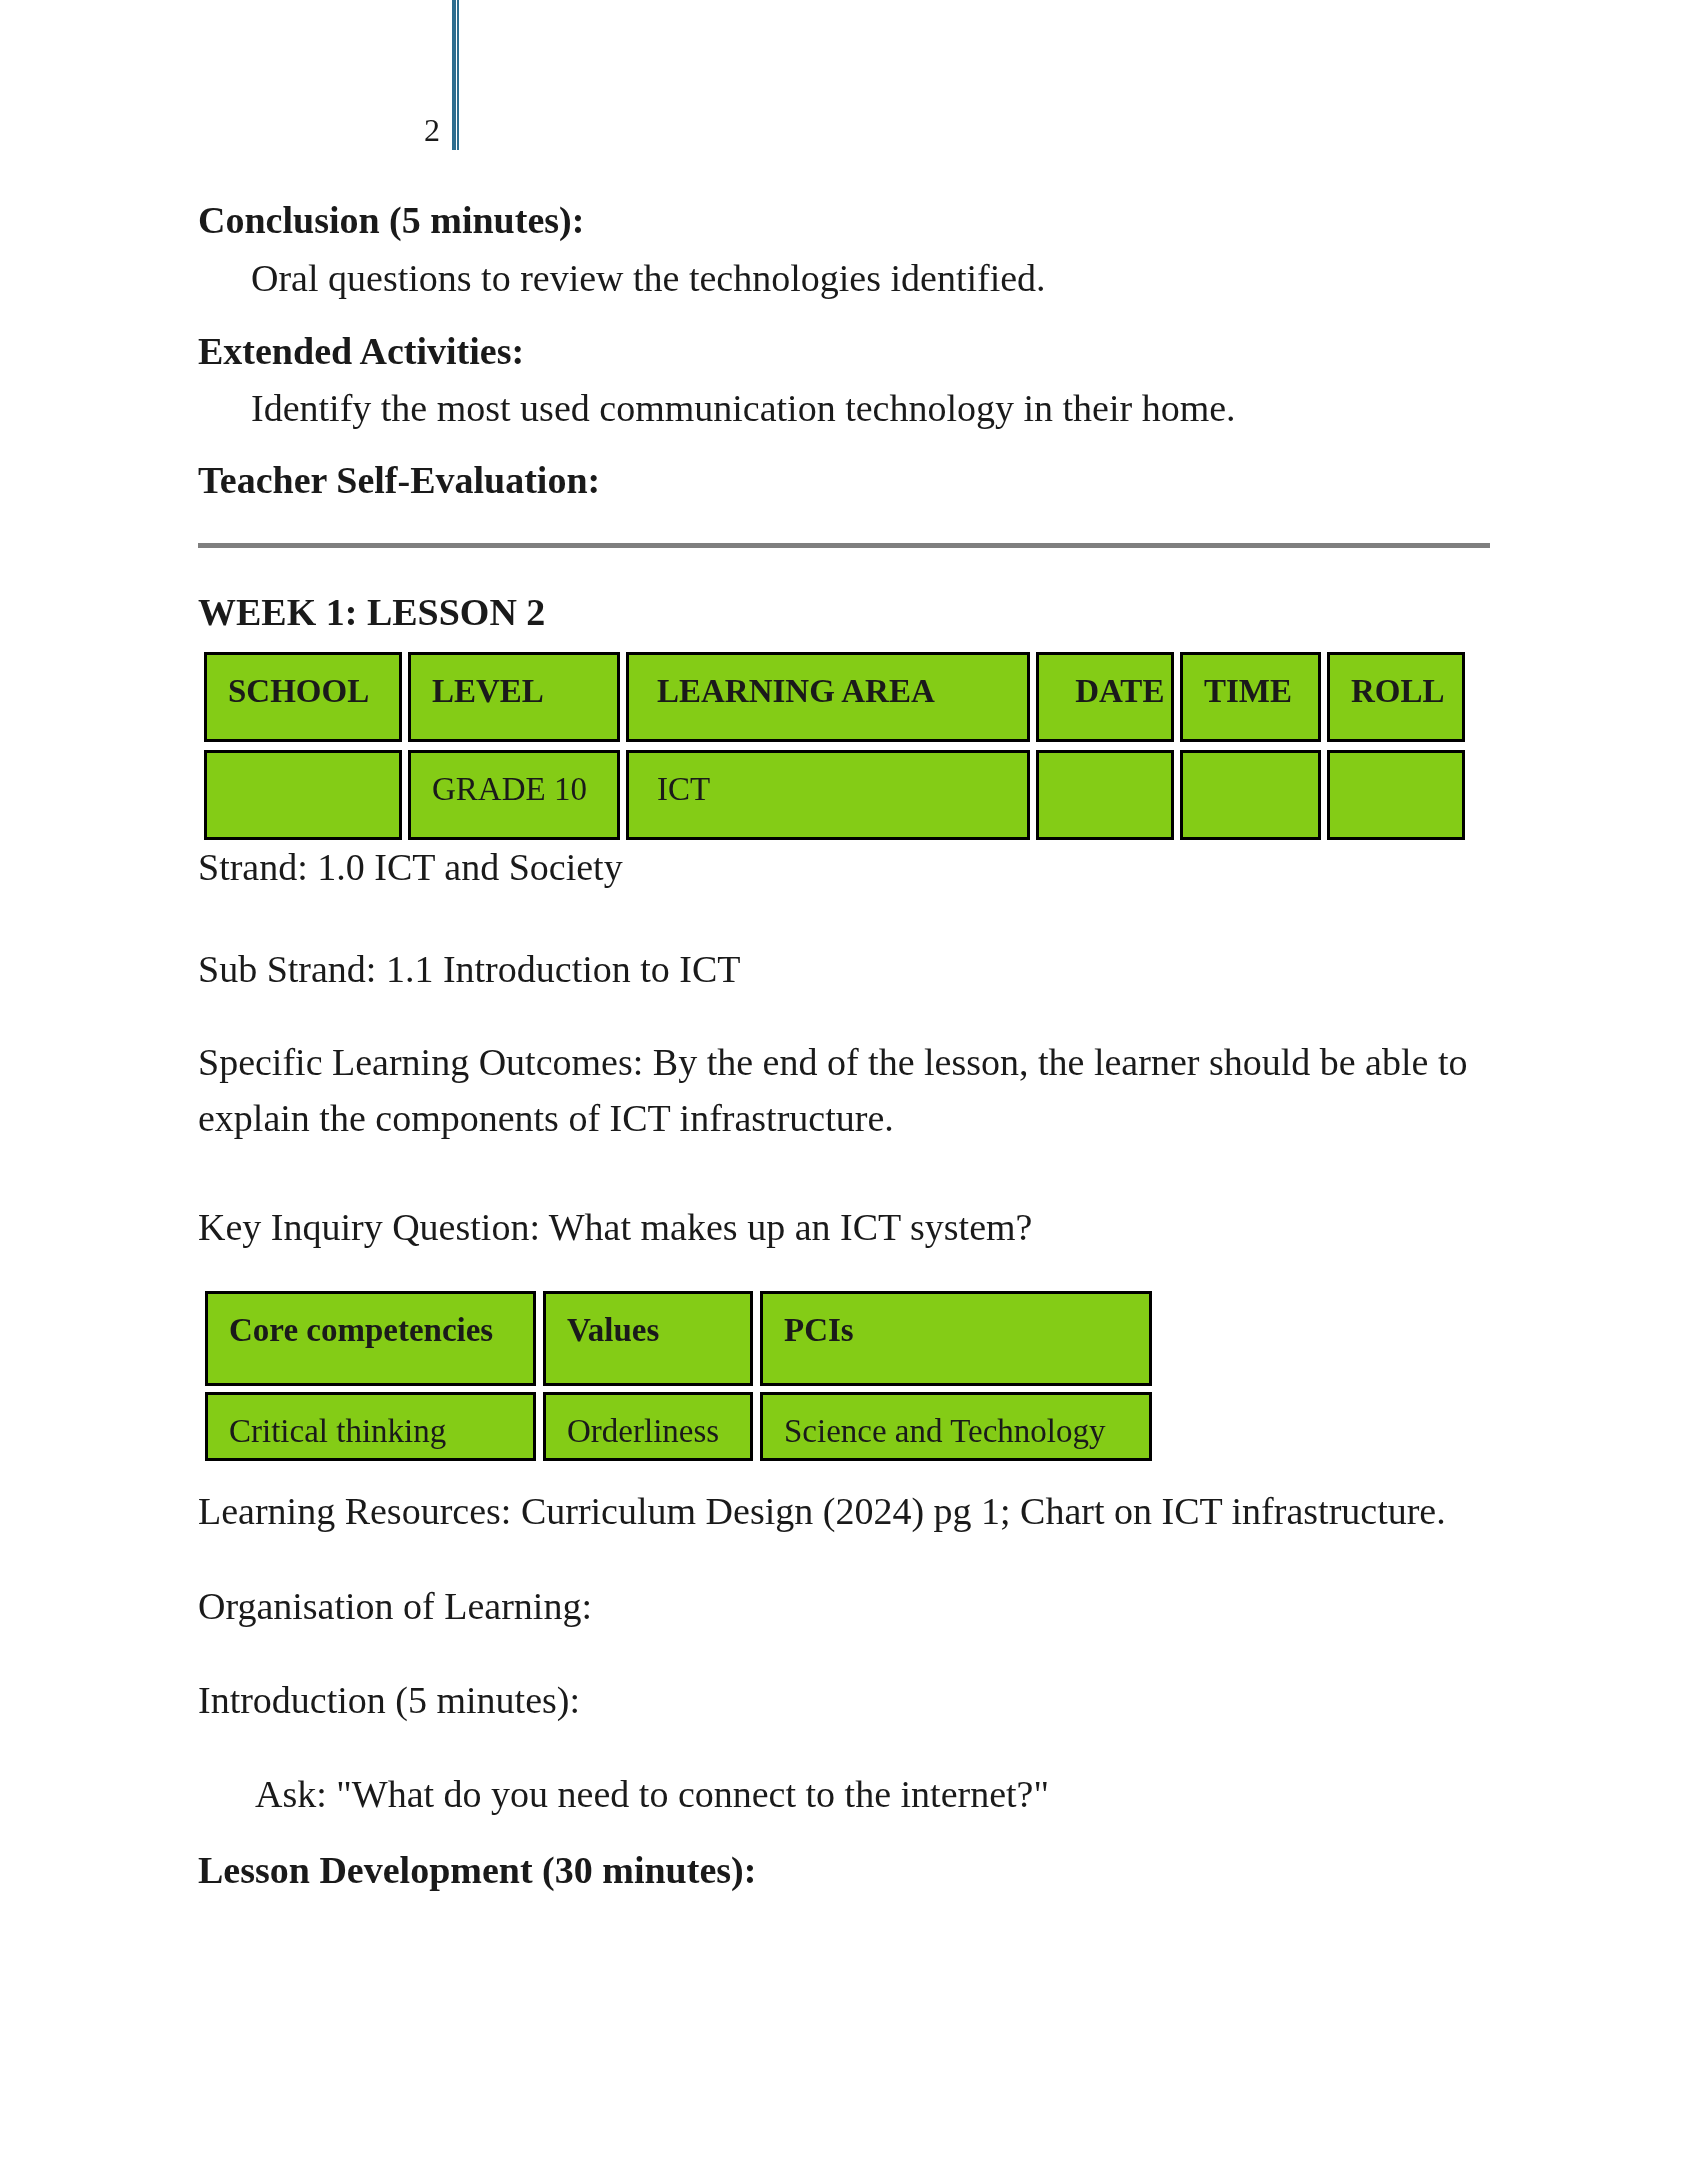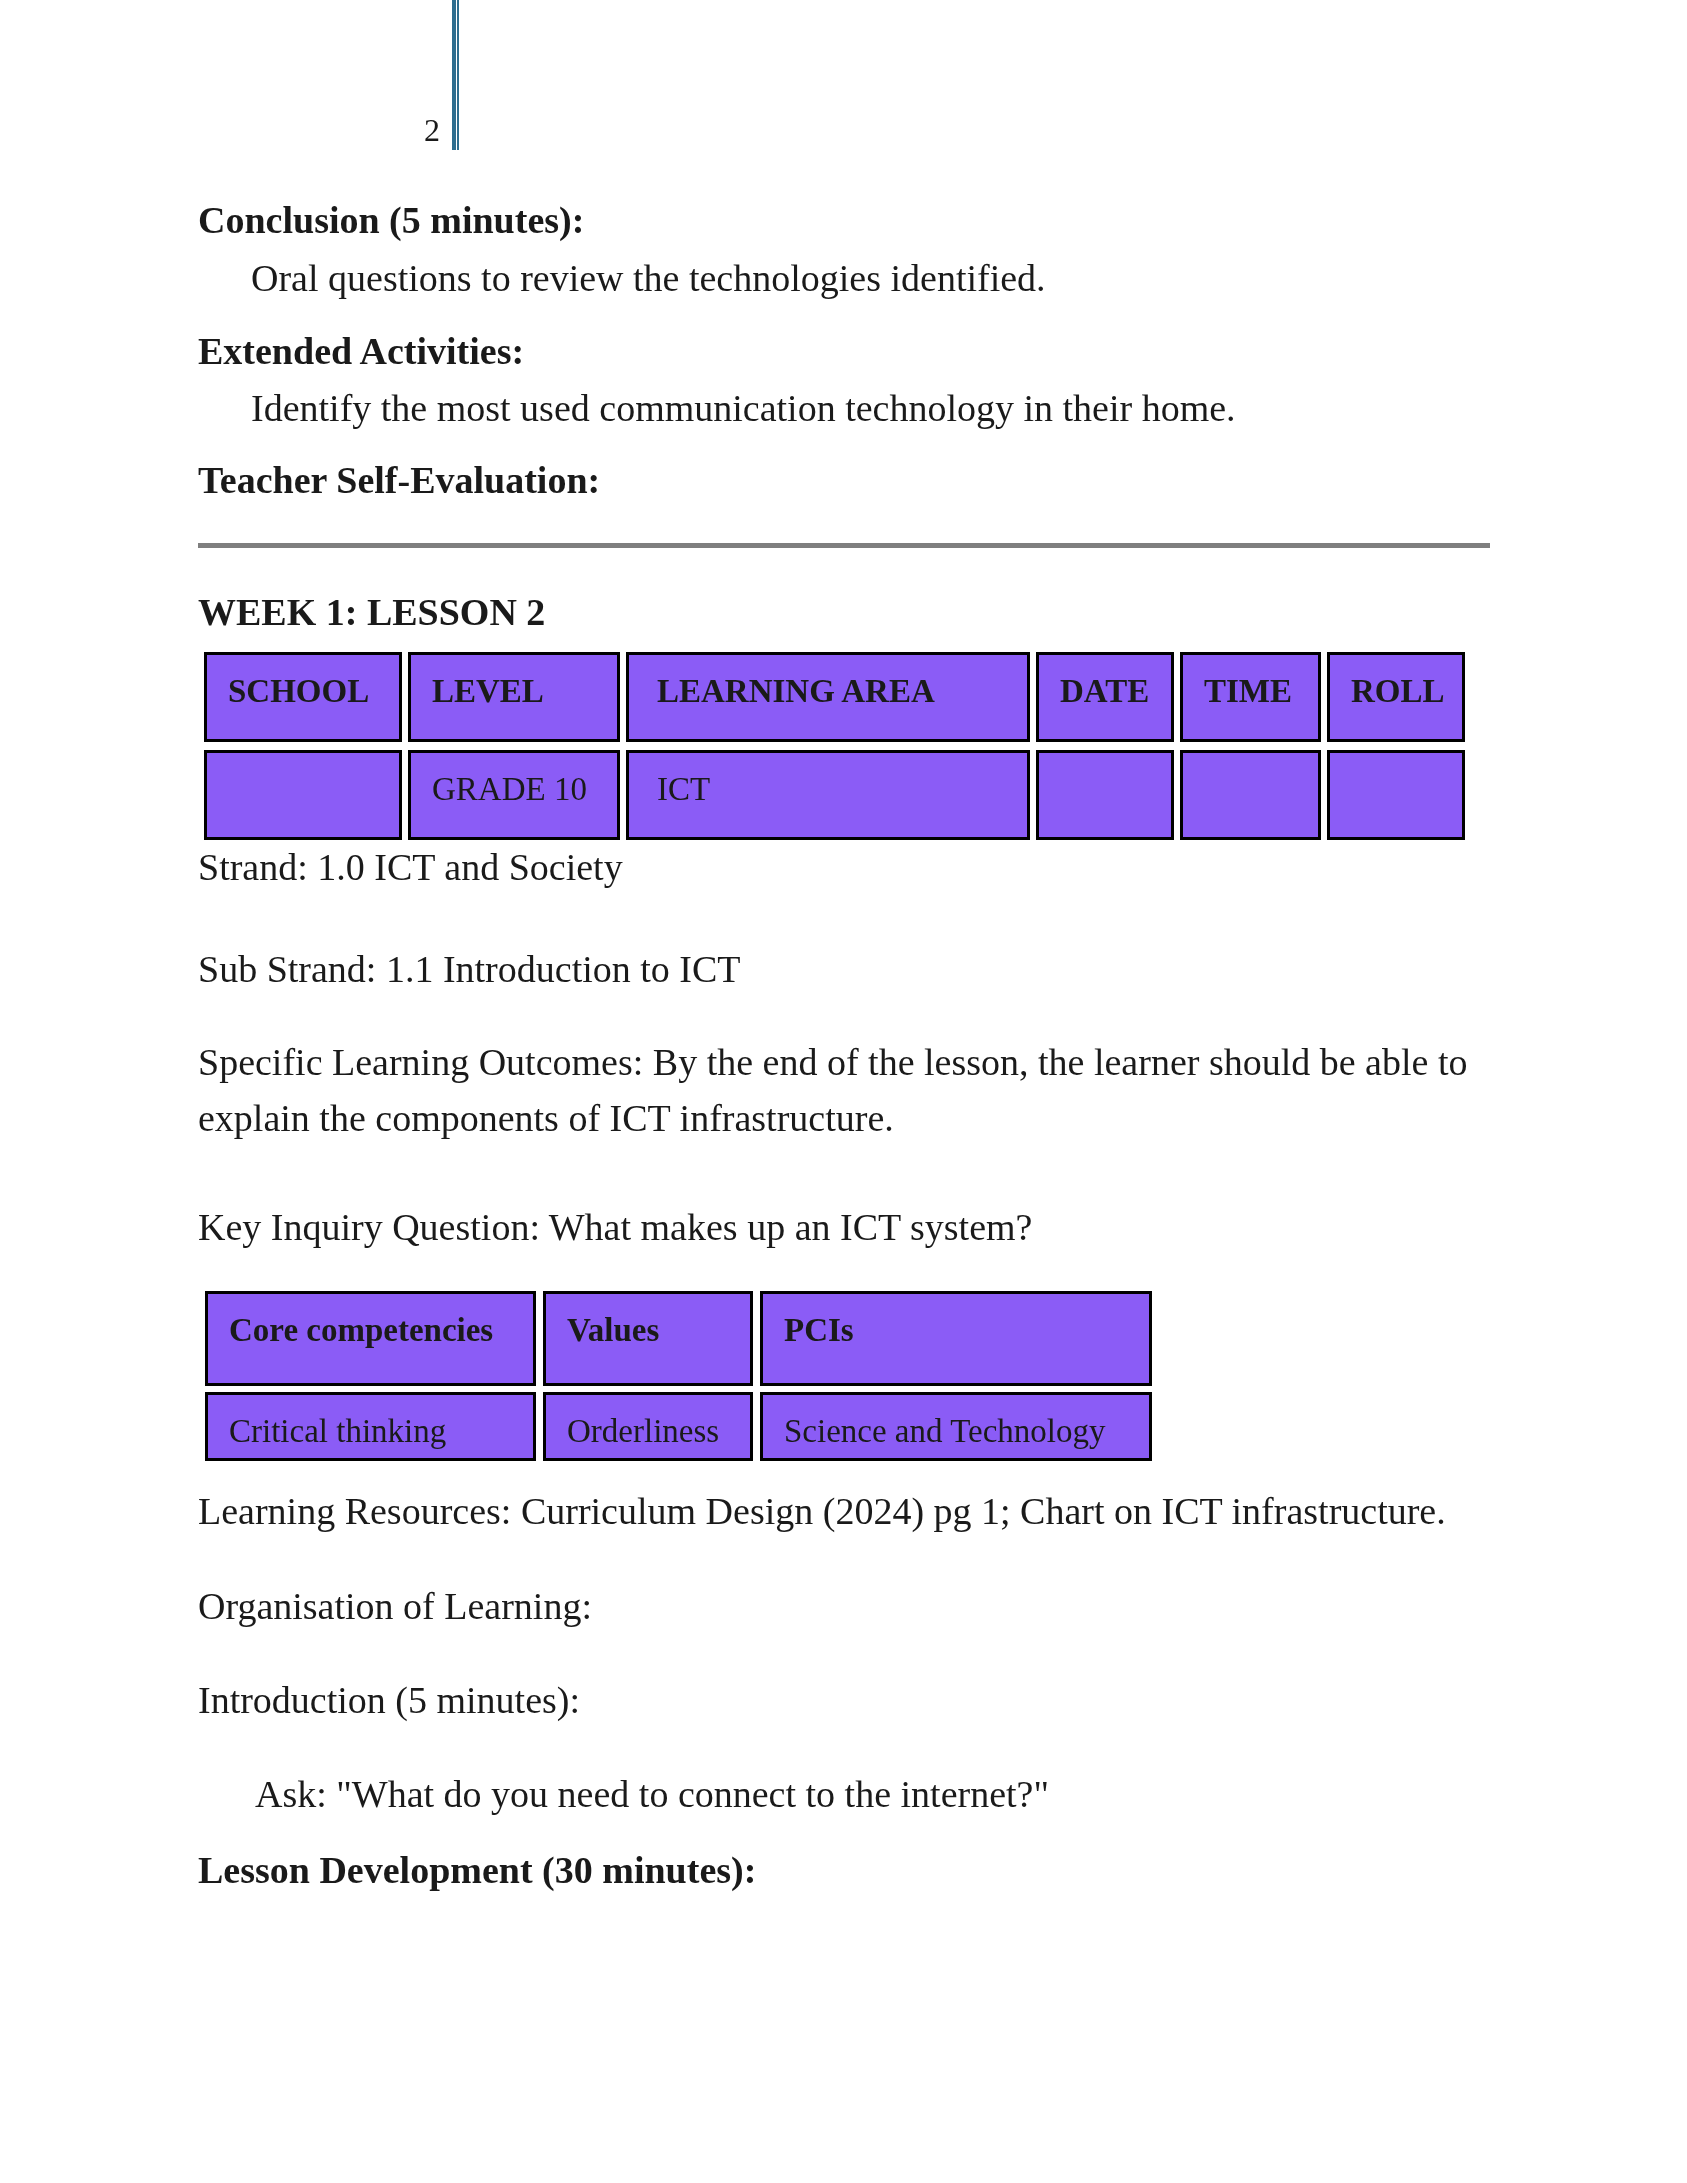--- a/index.html
+++ b/index.html
@@ -61,29 +61,29 @@
     position: absolute;
     border-collapse: separate;
     table-layout: fixed;
   }
   td {
     border: 3.3px solid #000000;
     vertical-align: top;
     padding: 16px 6.6px 6.6px 21px;
     font-size: 33px;
     line-height: 40px;
-    background: #8b5cf6;
+    background: #84cc16;
     overflow: hidden;
   }
   .t1 { left: 198px; top: 644px;  border-spacing: 6px 8px; }
   .t1 td { height: 90px; }
   .t1 .c0 { width: 198px; }
   .t1 .c1 { width: 212px; }
   .t1 .c2 { width: 404px; padding-left: 28px; }
-  .t1 .c3 { width: 138px; }
+  .t1 .c3 { width: 138px; text-align: right; }
   .t1 .c4 { width: 141px; }
   .t1 .c5 { width: 138px; }
   .t2 { left: 198px; top: 1285px; border-spacing: 7.3px 6.6px; }
   .t2 .hrow td { height: 95px; }
   .t2 .drow td { height: 64px; }
   .t2 .c0 { width: 331px; margin-left: 28px; }
   .t2 .c1 { width: 210px; }
   .t2 .c2 { width: 392px; }
 </style>
 </head>

